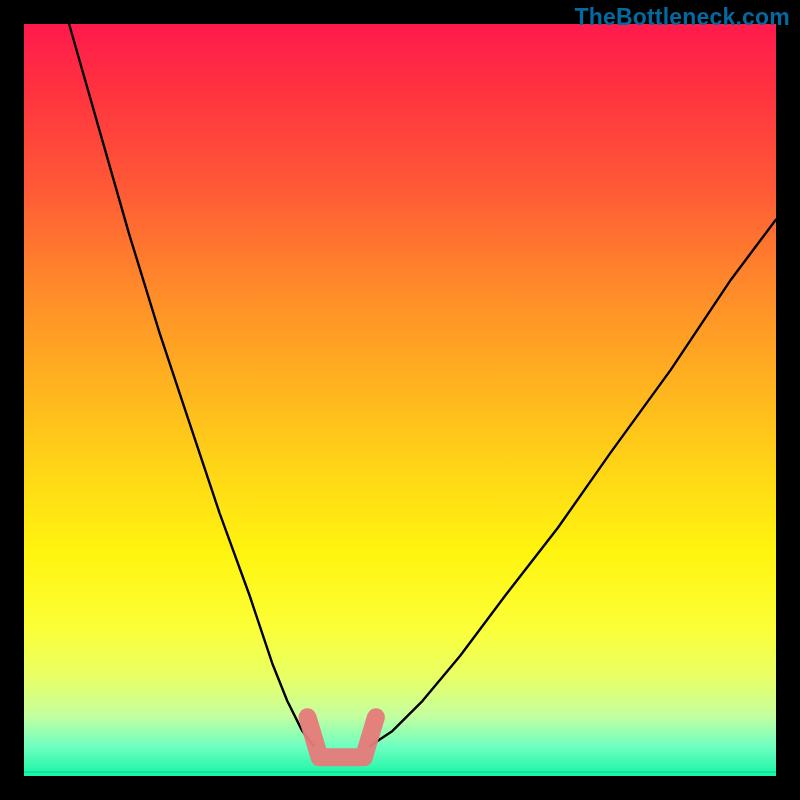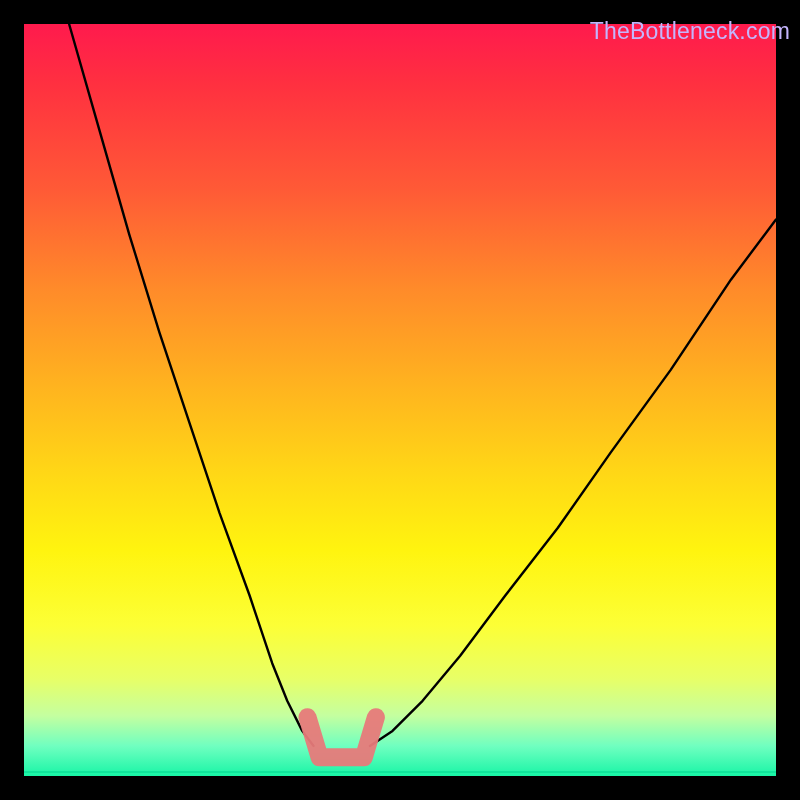--- a/index.html
+++ b/index.html
@@ -27,25 +27,25 @@
       #fff40f 70%,
       #fcff36 80%,
       #e8ff66 87%,
       #c4ffa0 92%,
       #70ffc0 96%,
       #18f5a6 100%
     );
   }
   .watermark {
     position: absolute;
-    top: 18px;
+    top: 4px;
     right: 10px;
-    color: #c4b5fd;
+    color: #0369a1;
     font-size: 23px;
-    font-weight: 400;
+    font-weight: 700;
     letter-spacing: 0.2px;
     z-index: 10;
   }
   svg.plot {
     position: absolute;
     left: 0;
     top: 0;
     width: 752px;
     height: 752px;
     overflow: visible;

